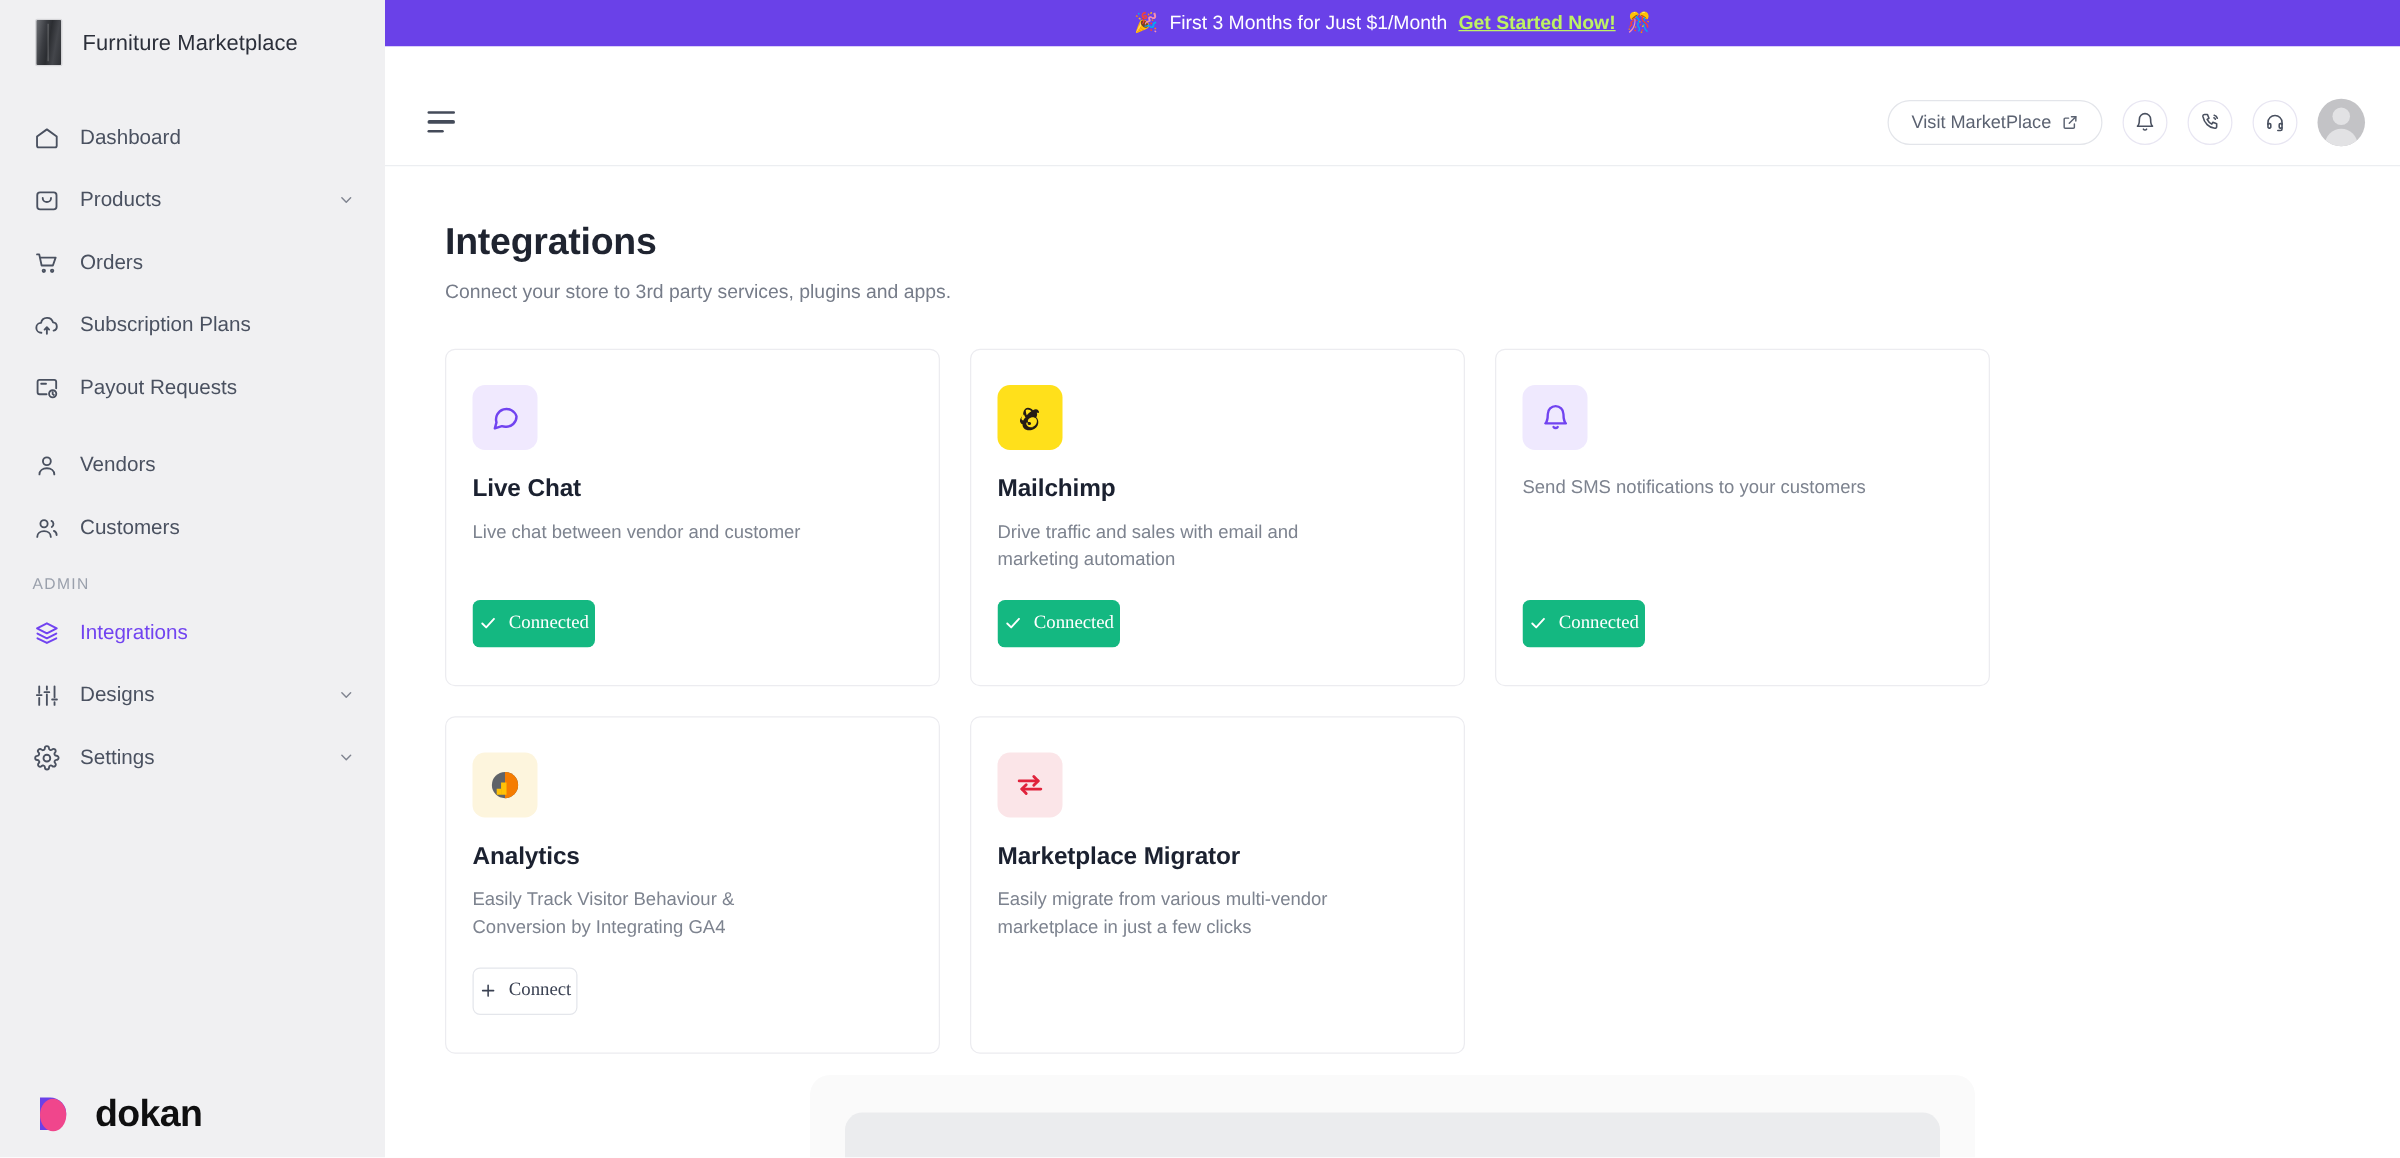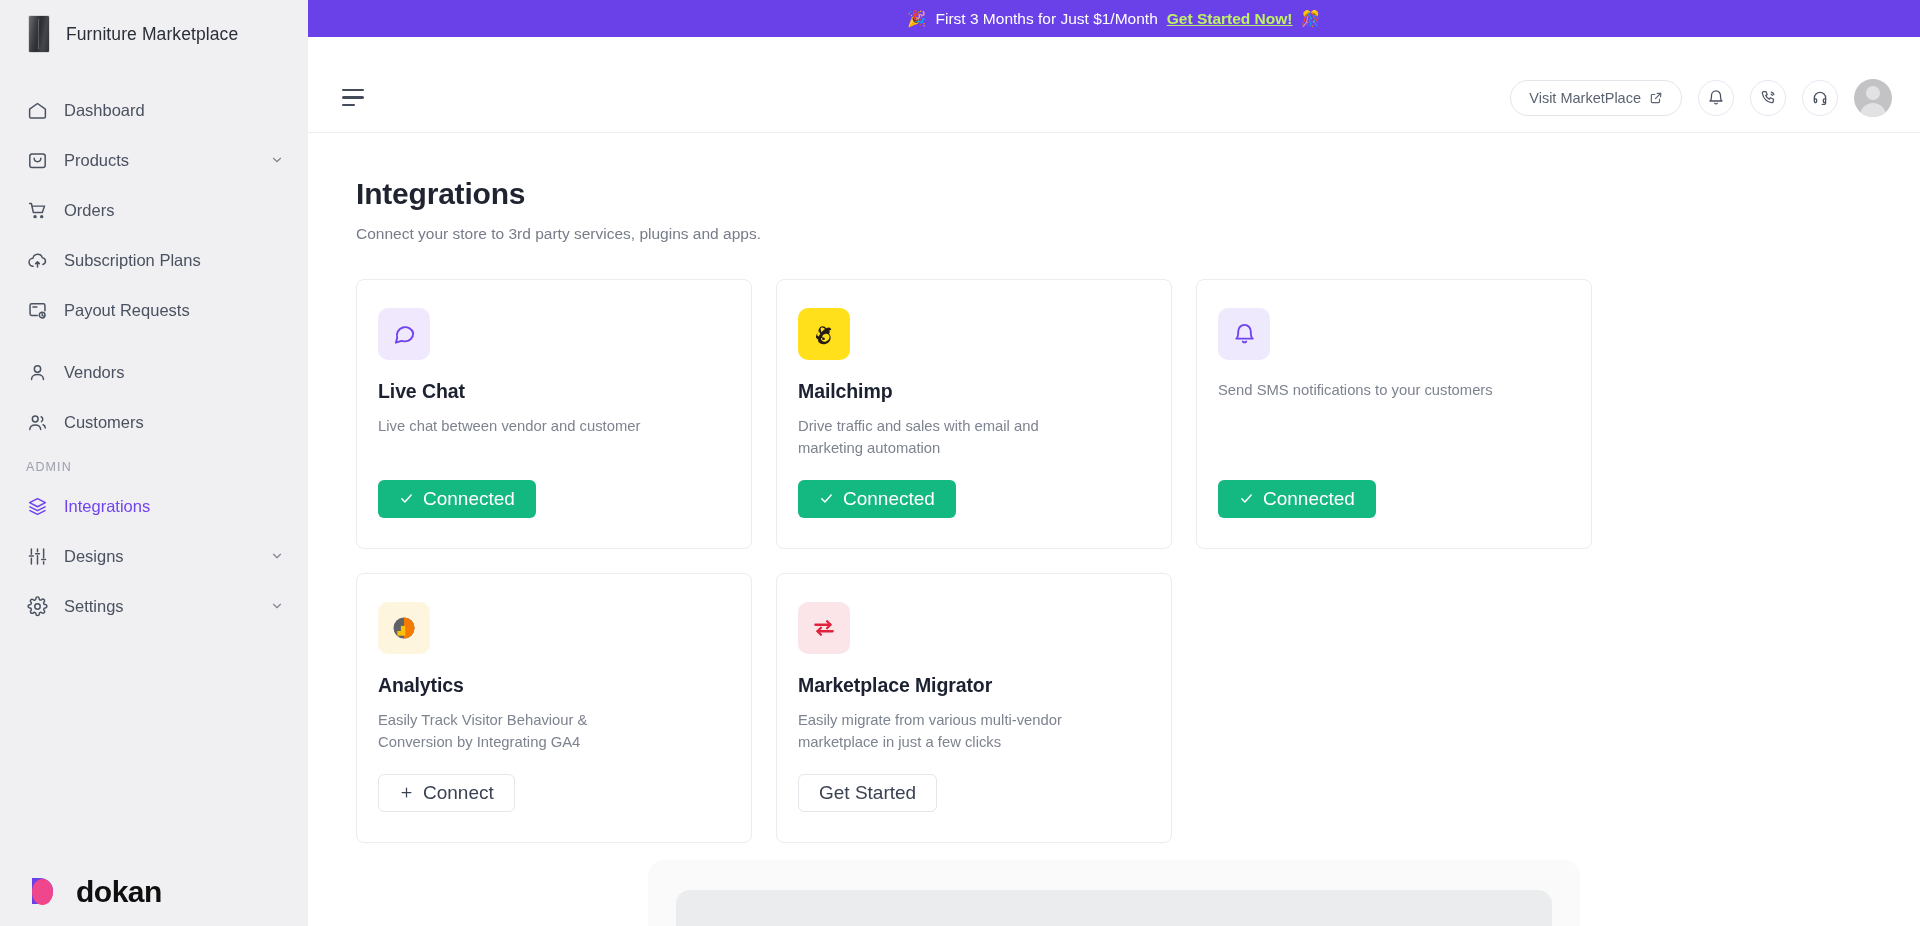--- a/index.html
+++ b/index.html
@@ -109,22 +109,22 @@
   }
   .card-icon {
     width: 52px; height: 52px; border-radius: 10px;
     display:flex; align-items:center; justify-content:center; margin-bottom: 20px;
   }
   .card-title { font-size: 19.5px; font-weight: 700; color: #1b2130; margin-bottom: 13px; letter-spacing:-.1px;}
   .card-desc { font-size: 14.8px; color: #7d838f; line-height: 1.48; max-width: 278px; margin-bottom: 20px; flex: 0 0 auto;}
   .card-actions { margin-top: auto; }
   .btn {
     display: inline-flex; align-items: center; gap: 9px;
-    height: 38px; padding: 0 20px; border-radius: 6px;
-    font-size: 19px; cursor: pointer; border: 1px solid transparent;
+    height: 38px; padding: 0 4px; border-radius: 6px;
+    font-size: 15px; cursor: pointer; border: 1px solid transparent; font-family: Liberation Serif, serif;
   }
   .btn-connected { background: #14b881; color: #fff; font-weight: 500; }
   .btn-outline { background: #fff; color: #3a4152; border: 1px solid #e4e6eb; }
 
   .bottom-panel {
     position: absolute; left: 340px; right: 340px; bottom: -14px; height: 80px;
     background: #fafafa; border-radius: 16px 16px 0 0;
   }
   .bottom-panel::after{
     content:""; position:absolute; left:28px; right:28px; bottom:-10px; height:60px;
@@ -424,25 +424,20 @@
           <div class="card-icon" style="background:#fbe5e8">
             <svg width="26" height="26" viewBox="0 0 24 24" fill="none" stroke="#e0233c" stroke-width="2.1" stroke-linecap="round" stroke-linejoin="round">
                 <path d="M4 9h14"></path>
                 <path d="m14.8 5.8 3.2 3.2-3.2 3.2"></path>
                 <path d="M20 15H6"></path>
                 <path d="m9.2 11.8-3.2 3.2 3.2 3.2"></path>
               </svg>
           </div>
           <div class="card-title">Marketplace Migrator</div>
           <div class="card-desc">Easily migrate from various multi-vendor marketplace in just a few clicks</div>
-          <div class="card-actions">
-            <button class="btn btn-outline">
-              <span>Get Started</span>
-            </button>
-          </div>
         </div>
 
       </div>
 
       <div class="bottom-panel"></div>
     </main>
   </div>
 </div>
 
 </body></html>

